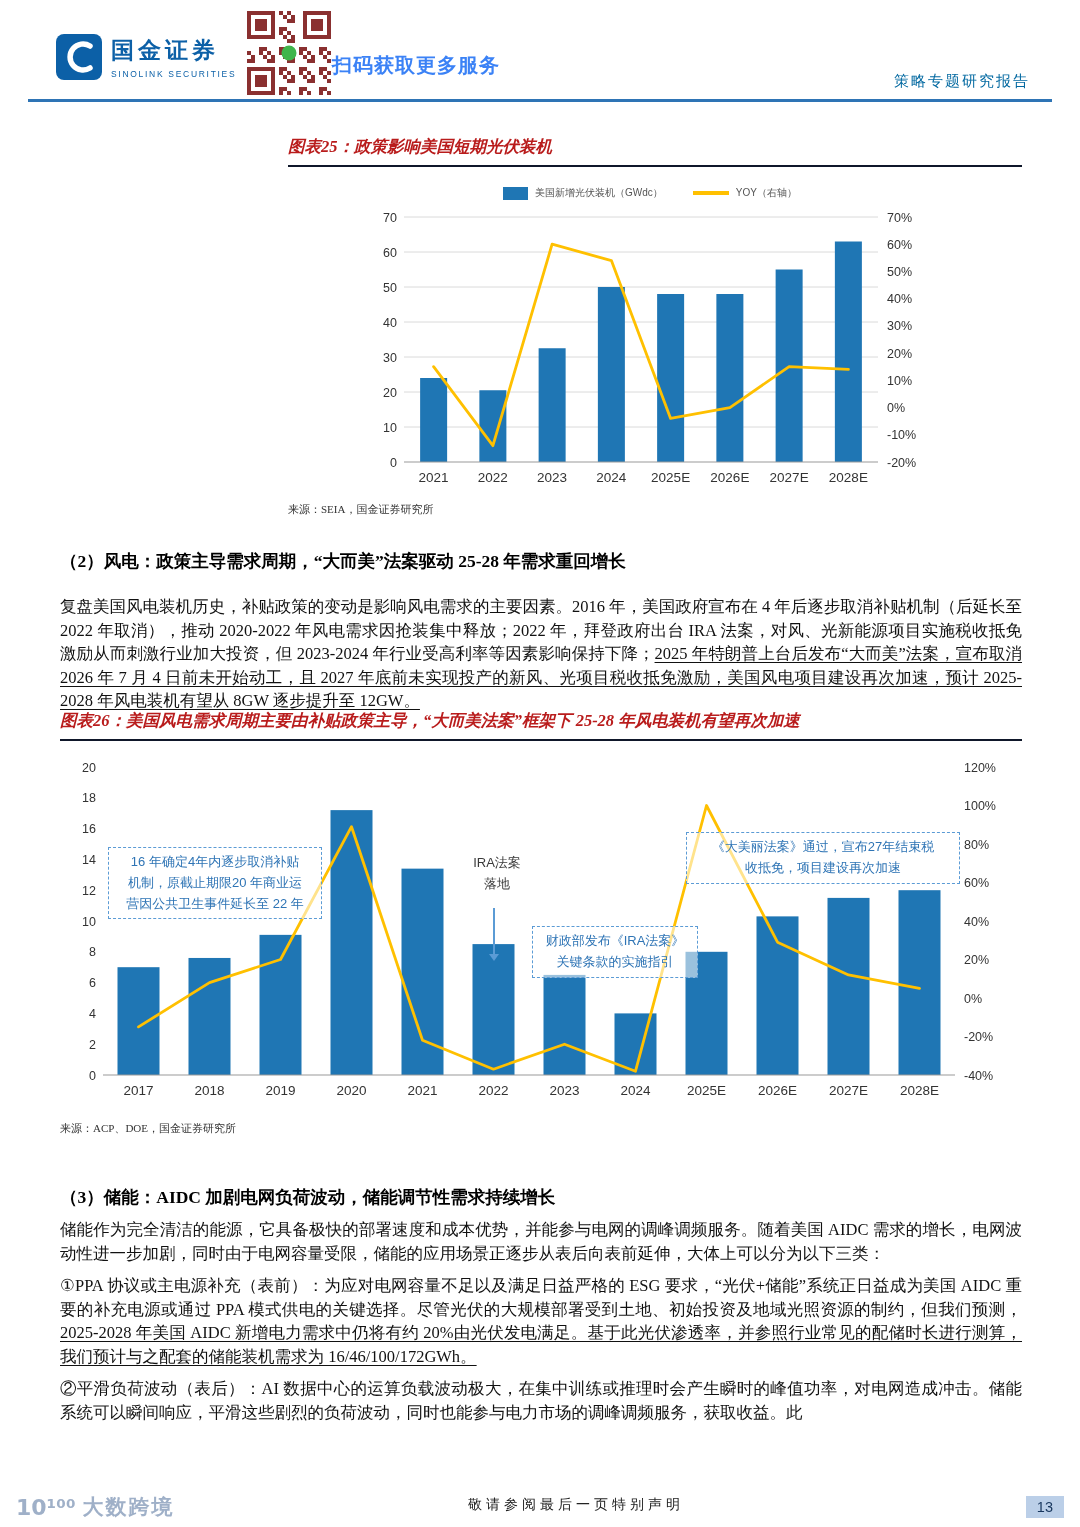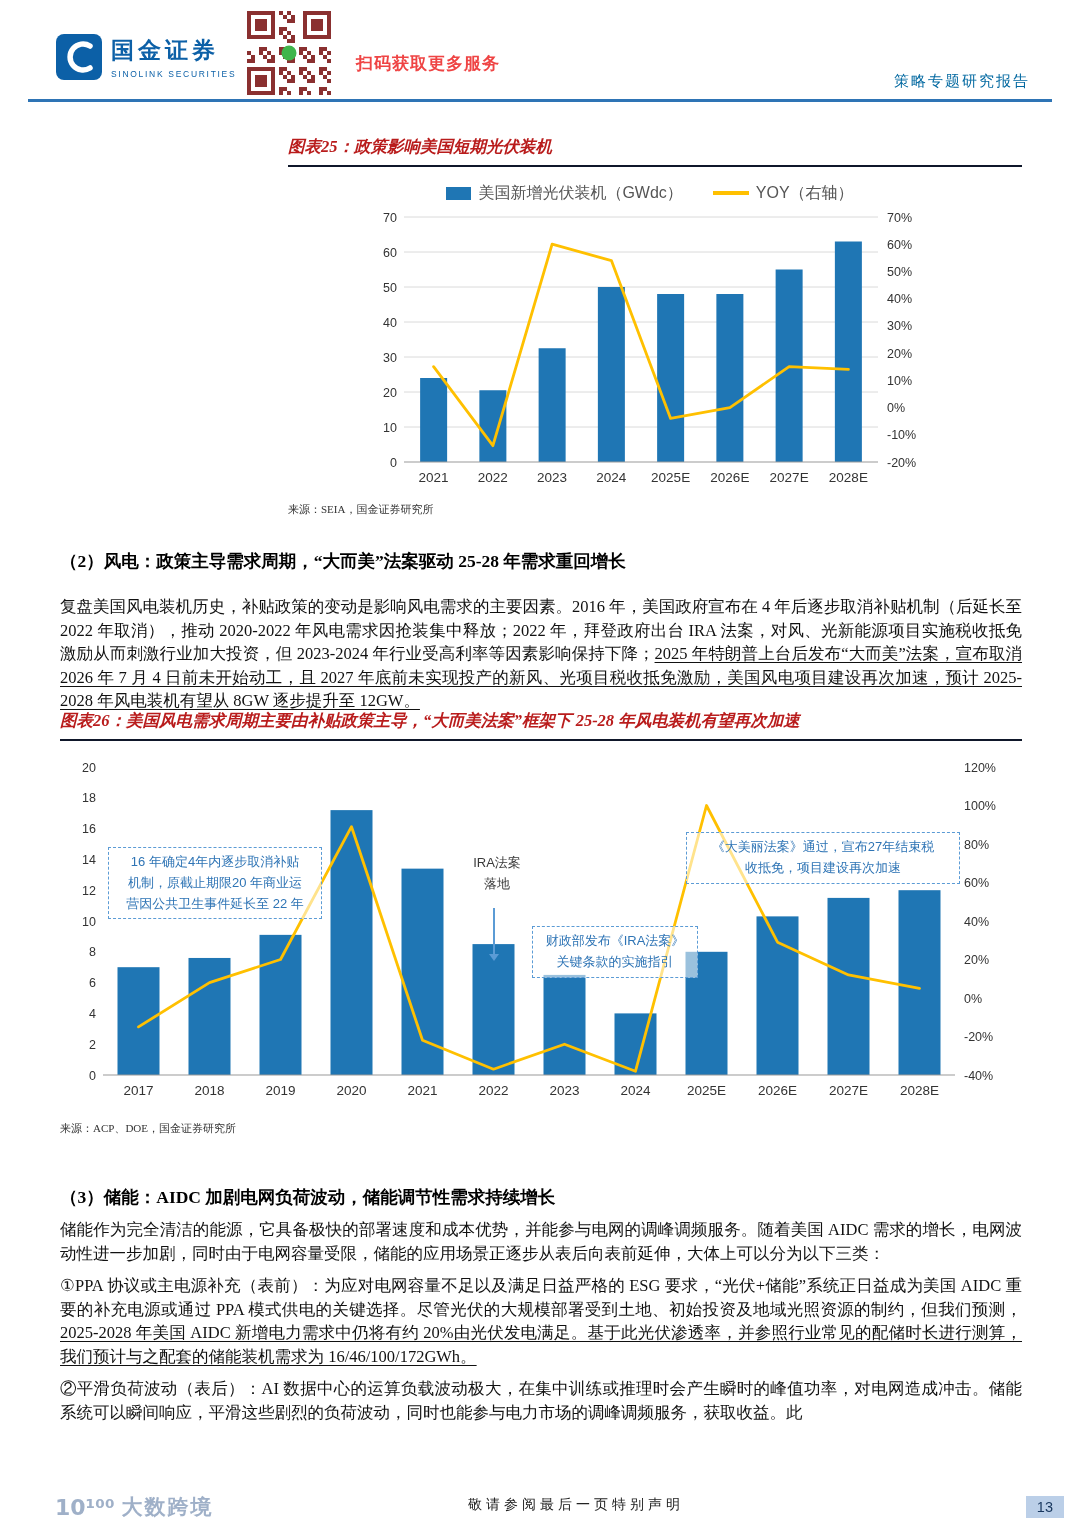--- a/index.html
+++ b/index.html
@@ -6,21 +6,21 @@
   html,body { background:#ffffff; }
   body { font-family:"Liberation Serif", serif; color:#111; }
   .page { position:relative; width:1080px; height:1527px; background:#fff; overflow:hidden; }
 
   
   .hdr { position:absolute; top:0; left:0; width:100%; height:104px; }
   .brand { position:absolute; left:56px; top:34px; display:flex; align-items:center; gap:9px; }
   .brand-cn { font-size:23px; font-weight:bold; color:#0C60A7; letter-spacing:4px; font-family:"Liberation Sans",sans-serif; }
   .brand-en { font-size:8.5px; color:#0C60A7; letter-spacing:1.7px; font-family:"Liberation Sans",sans-serif; margin-top:3px; }
   .qr { position:absolute; left:247px; top:11px; }
-  .qr-caption { position:absolute; left:356px; top:52px; font-size:17px; font-weight:bold; color:#ef4444; font-family:"Liberation Sans",sans-serif; letter-spacing:1px; }
+  .qr-caption { position:absolute; left:332px; top:52px; font-size:20px; font-weight:bold; color:#3b82f6; font-family:"Liberation Sans",sans-serif; letter-spacing:1px; }
   .report-type { position:absolute; right:50px; top:72px; font-size:15px; color:#0369a1; letter-spacing:2px; }
   .hdr-rule { position:absolute; top:99px; left:28px; right:28px; height:2.5px; background:#2E74B5; }
 
   
   .blk { position:absolute; left:60px; width:962px; }
   #block-chart25 { top:136px; }
   #block-section2 { top:549px; }
   #block-chart26 { top:710px; }
   #block-section3 { top:1185px; }
 
@@ -28,21 +28,21 @@
   .fig-title-25 { margin-left:228px; }
   .fig-source { font-size:11px; color:#333; margin-top:12px; }
   .src25 { margin-left:228px; }
 
   .chart-wrap { position:relative; }
   .wrap25 { margin-left:310px; margin-top:14px; width:560px; }
   .wrap26 { margin-left:5px; margin-top:8px; width:950px; }
   .chart-wrap svg { display:block; }
   svg text { font-family:"Liberation Sans",sans-serif; }
 
-  .legend { display:flex; justify-content:center; align-items:center; gap:30px; height:24px; font-family:"Liberation Sans",sans-serif; font-size:16px; color:#555; }
+  .legend { display:flex; justify-content:center; align-items:center; gap:30px; height:24px; font-family:"Liberation Sans",sans-serif; font-size:10px; color:#555; }
   .leg-item { display:flex; align-items:center; }
   .swatch-bar { display:inline-block; width:25px; height:13px; background:#1F76B4; margin-right:7px; }
   .swatch-line { display:inline-block; width:36px; height:3.5px; background:#FFC000; margin-right:7px; }
 
   
   .ann { position:absolute; font-size:13px; line-height:1.6; color:#2E74B5; text-align:center; white-space:pre-line; font-family:"Liberation Sans",sans-serif; }
   .ann.boxed { border:1px dashed #5B9BD5; padding:4px 6px; background:rgba(255,255,255,.55); }
   .ann-2016 { left:43px; top:98px; width:214px; }
   .ann-2020 { left:267px; top:37px; width:188px; }
   .ann-ira { left:387px; top:104px; width:90px; color:#3a3a3a; }
@@ -51,21 +51,21 @@
   .ann-arrow { position:absolute; left:428px; top:159px; width:2px; height:46px; background:#5B9BD5; }
   .ann-arrow::after { content:''; position:absolute; left:-4px; top:100%; border:5px solid transparent; border-top:7px solid #5B9BD5; }
 
   
   .sec-head { font-size:17.5px; font-weight:bold; color:#000; }
   .body-para { font-size:16.5px; line-height:23.5px; text-align:justify; color:#111; margin-top:22px; }
   #block-section3 .body-para { margin-top:9px; }
   .uline { text-decoration:underline; text-underline-offset:3px; }
 
   
-  .wm { position:absolute; left:16px; bottom:6px; display:flex; align-items:center; gap:7px; opacity:.85;margin-left:39px; }
+  .wm { position:absolute; left:16px; bottom:6px; display:flex; align-items:center; gap:7px; opacity:.85; }
   .wm-icon { font-family:"DejaVu Sans",sans-serif; font-weight:bold; font-size:22px; color:#8FA3BF; }
   .wm-txt { font-size:21px; font-weight:bold; color:#8FA3BF; letter-spacing:2px; }
   .disclaimer { position:absolute; bottom:13px; left:0; width:100%; text-align:center; font-size:14px; color:#222; letter-spacing:4px;margin-left:36px; }
   .page-num { position:absolute; right:16px; bottom:9px; background:#BBCFE8; color:#17365D; font-size:14.5px; padding:3px 11px; font-family:"Liberation Sans",sans-serif; }
 </style>
 </head>
 <body>
 
 <div class="page">
 

